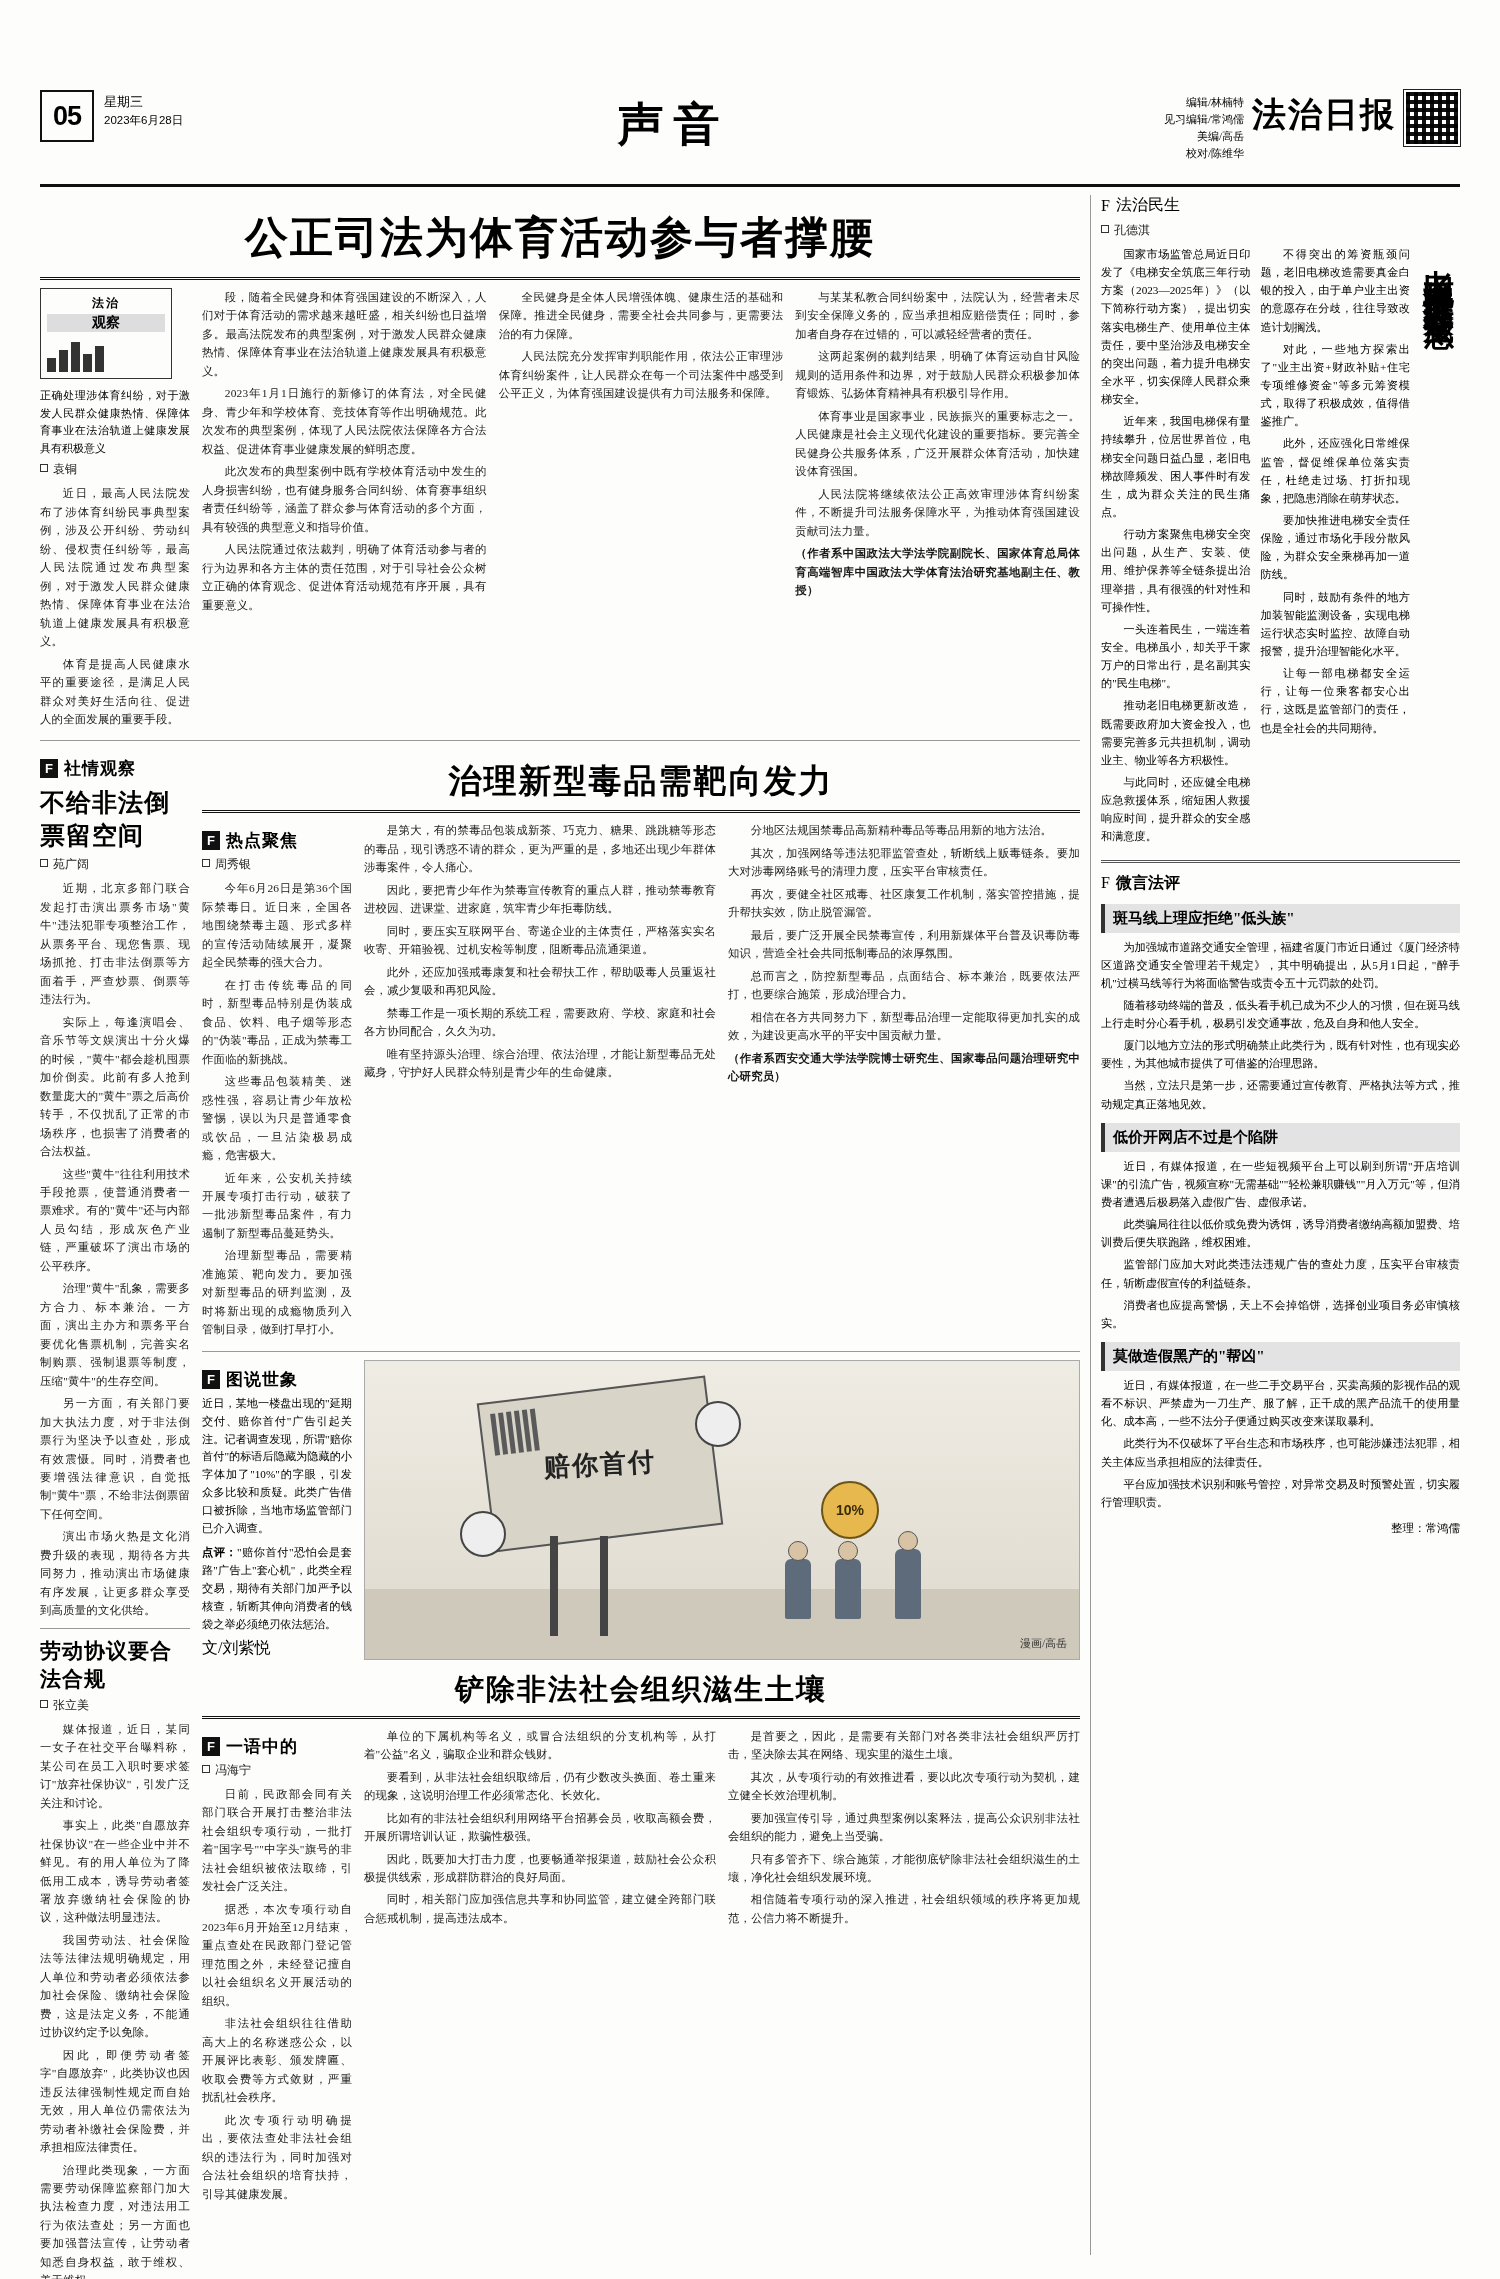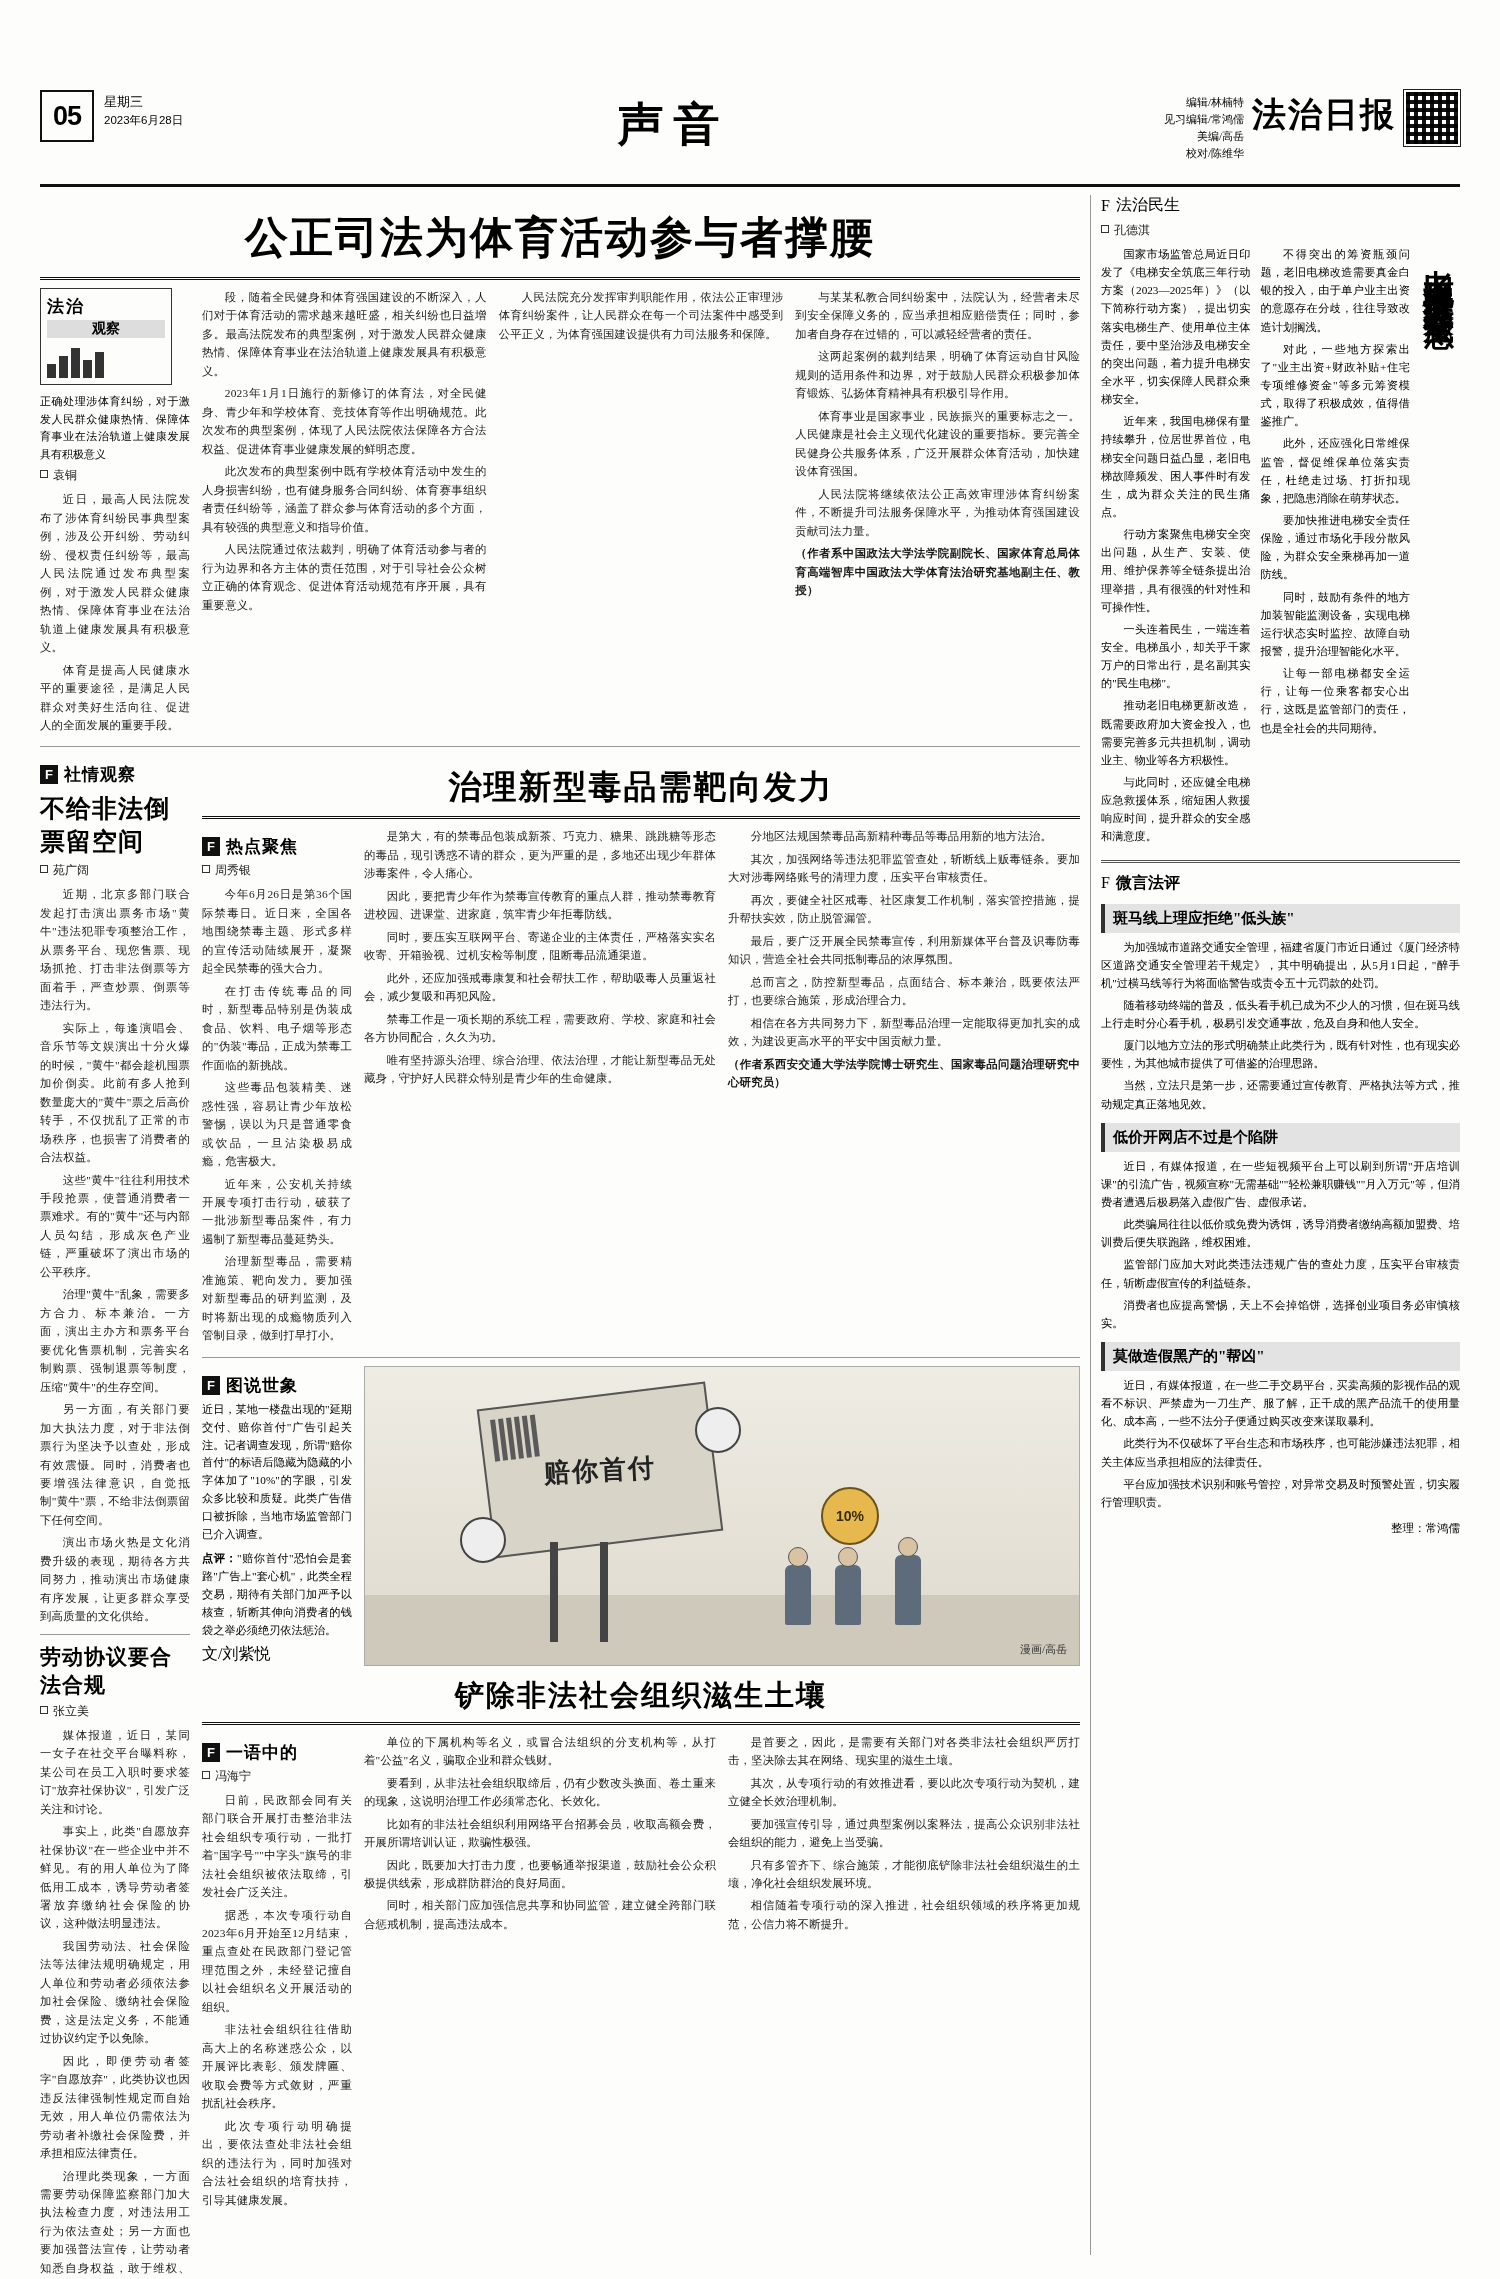--- a/index.html
+++ b/index.html
@@ -71,21 +71,21 @@
 
   .colset { display:flex; gap:12px; }
   .colset > div { flex:1; }
 
   
   .a1 { display:flex; gap:12px; }
   .a1-left { width:150px; }
   .a1-badge {
     border:1px solid #333; padding:6px; width:132px;
   }
-  .a1-badge .bt { font-size:17px; font-weight:bold; text-align:left; letter-spacing:2px; }
+  .a1-badge .bt { font-size:12px; font-weight:bold; text-align:center; letter-spacing:2px; }
   .a1-badge .bs { font-size:14px; font-weight:bold; text-align:center; background:#ddd; margin-top:2px;}
   .a1-desc { font-size:11px; line-height:1.6; margin-top:8px; text-align:justify; }
   .a1-bars { display:flex; align-items:flex-end; gap:3px; height:34px; margin-top:6px; }
   .a1-bars i { display:block; width:9px; background:#333; }
 
   
   .headline2 {
     font-size:33px; font-weight:bold; text-align:center; letter-spacing:2px;
     font-family:"DejaVu Serif", serif; margin:10px 0 6px;
   }
@@ -210,20 +210,21 @@
         </div>
 
         <div class="colset" style="flex:1">
           <div class="tcol">
             <p>段，随着全民健身和体育强国建设的不断深入，人们对于体育活动的需求越来越旺盛，相关纠纷也日益增多。最高法院发布的典型案例，对于激发人民群众健康热情、保障体育事业在法治轨道上健康发展具有积极意义。</p>
             <p>2023年1月1日施行的新修订的体育法，对全民健身、青少年和学校体育、竞技体育等作出明确规范。此次发布的典型案例，体现了人民法院依法保障各方合法权益、促进体育事业健康发展的鲜明态度。</p>
             <p>此次发布的典型案例中既有学校体育活动中发生的人身损害纠纷，也有健身服务合同纠纷、体育赛事组织者责任纠纷等，涵盖了群众参与体育活动的多个方面，具有较强的典型意义和指导价值。</p>
             <p>人民法院通过依法裁判，明确了体育活动参与者的行为边界和各方主体的责任范围，对于引导社会公众树立正确的体育观念、促进体育活动规范有序开展，具有重要意义。</p>
           </div>
           <div class="tcol">
+            <p>全民健身是全体人民增强体魄、健康生活的基础和保障。推进全民健身，需要全社会共同参与，更需要法治的有力保障。</p>
             <p>人民法院充分发挥审判职能作用，依法公正审理涉体育纠纷案件，让人民群众在每一个司法案件中感受到公平正义，为体育强国建设提供有力司法服务和保障。</p>
           </div>
           <div class="tcol">
             <p>与某某私教合同纠纷案中，法院认为，经营者未尽到安全保障义务的，应当承担相应赔偿责任；同时，参加者自身存在过错的，可以减轻经营者的责任。</p>
             <p>这两起案例的裁判结果，明确了体育运动自甘风险规则的适用条件和边界，对于鼓励人民群众积极参加体育锻炼、弘扬体育精神具有积极引导作用。</p>
             <p>体育事业是国家事业，民族振兴的重要标志之一。人民健康是社会主义现代化建设的重要指标。要完善全民健身公共服务体系，广泛开展群众体育活动，加快建设体育强国。</p>
             <p>人民法院将继续依法公正高效审理涉体育纠纷案件，不断提升司法服务保障水平，为推动体育强国建设贡献司法力量。</p>
             <p style="text-indent:0;font-weight:bold">（作者系中国政法大学法学院副院长、国家体育总局体育高端智库中国政法大学体育法治研究基地副主任、教授）</p>
           </div>
         </div>

